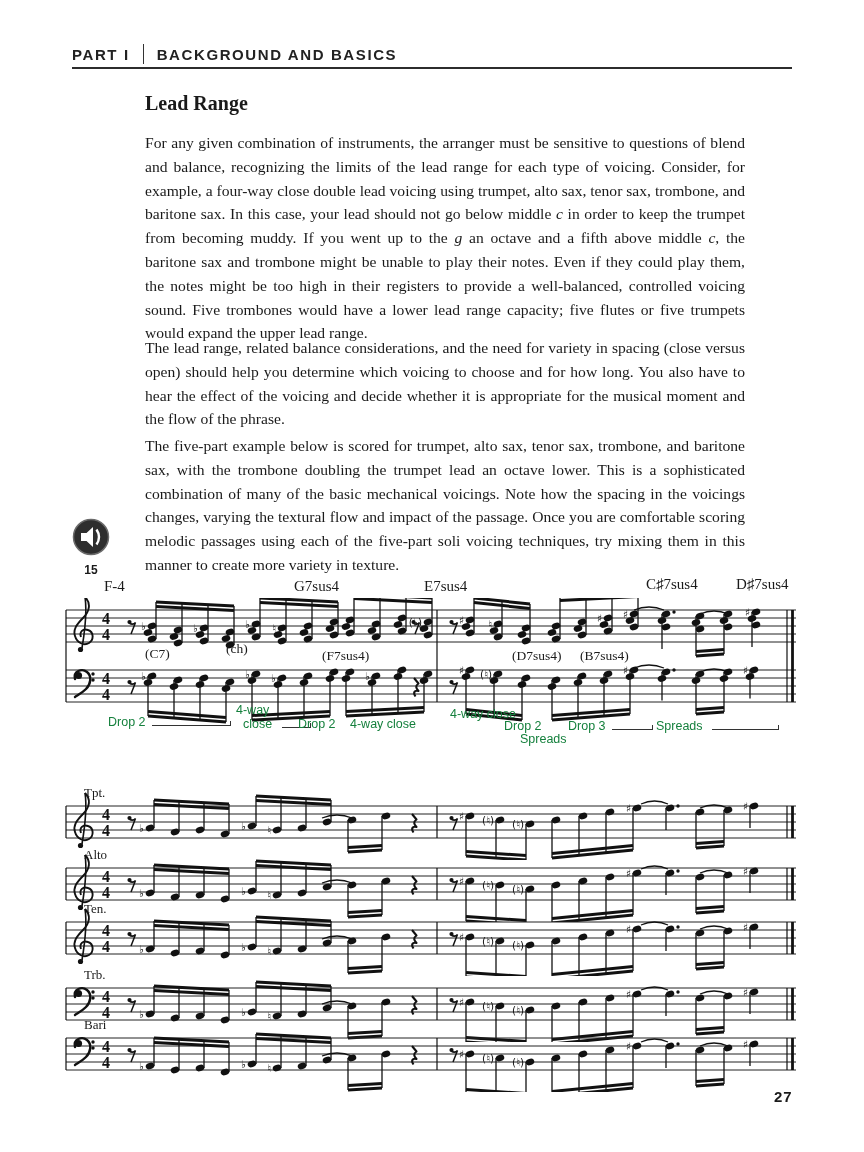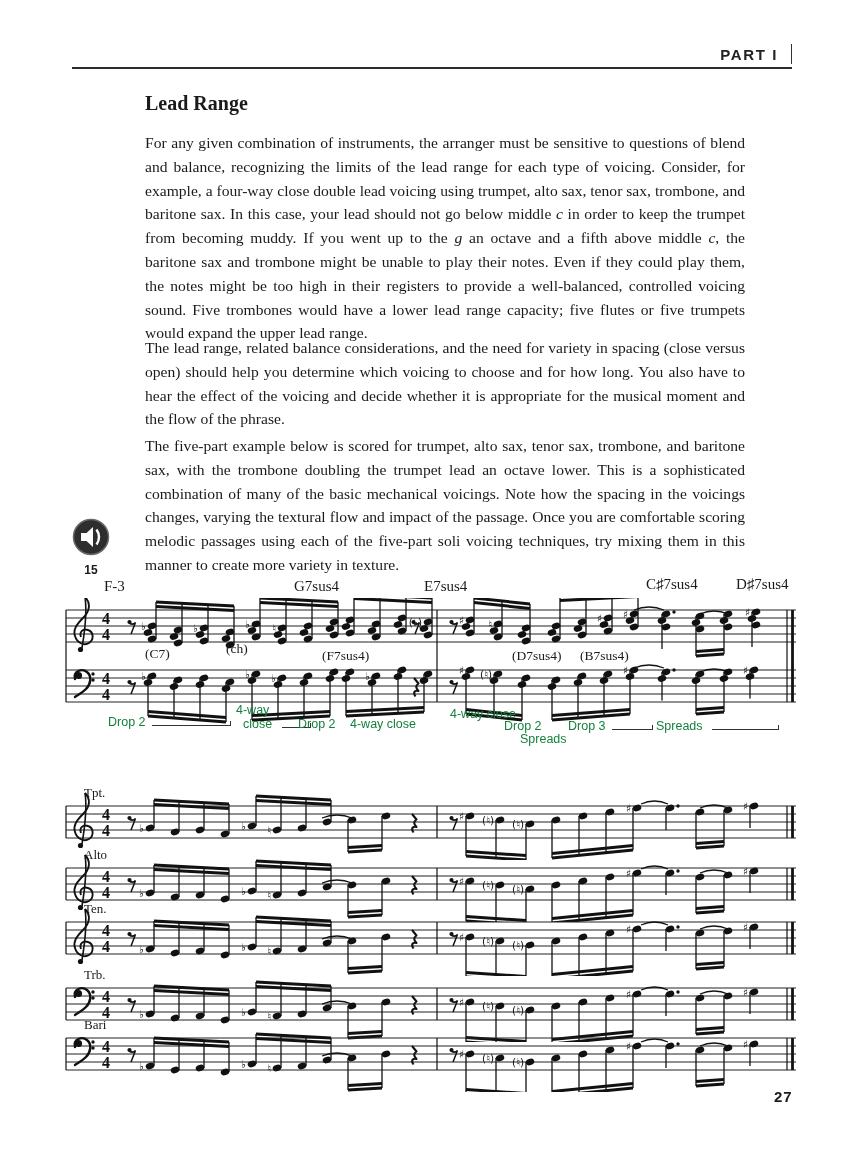--- a/index.html
+++ b/index.html
@@ -1,19 +1,19 @@
 <!DOCTYPE html>
 <html><head>
 <meta charset="utf-8">
 <style>
   html,body{margin:0;padding:0;background:#e8e8e8;}
   #page{position:relative;width:864px;height:1152px;background:#ffffff;overflow:hidden;
         font-family:"Liberation Serif",serif;color:#1a1a1a;}
   
-  #hdr{position:absolute;top:44px;left:72px;width:720px;display:flex;justify-content:flex-end;
+  #hdr{position:absolute;top:44px;left:72px;width:720px;display:flex;
        align-items:center;gap:13px;font-family:"Liberation Sans",sans-serif;font-weight:700;
        font-size:15px;letter-spacing:1.6px;color:#222;}
   #hdr .vdiv{width:1px;height:20px;background:#333;}
   #hdr-rule{position:absolute;top:67px;left:72px;width:720px;height:0;border-bottom:2px solid #2c2c2c;}
   
   #title{position:absolute;top:92px;left:145px;font-size:20px;font-weight:700;}
   .para{position:absolute;left:145px;width:600px;font-size:15.6px;line-height:23.8px;
         text-align:justify;}
   .em{font-style:italic;}
   #p1{top:131px;} #p2{top:336px;} #p3{top:434px;}
@@ -35,20 +35,21 @@
           font-weight:700;font-size:15px;letter-spacing:1px;text-align:center;}
 </style>
 </head>
 <body>
 
 <div id="page">
 
   <div id="hdr">
     <span>PART I</span>
     <span class="vdiv"></span>
+    <span>BACKGROUND AND BASICS</span>
   </div>
   <div id="hdr-rule"></div>
 
   <div id="title">Lead Range</div>
 
   <div id="p1" class="para"><span>For any given combination of instruments, the arranger must be sensitive to questions of blend and balance, recognizing the limits of the lead range for each type of voicing. Consider, for example, a four-way close double lead voicing using trumpet, alto sax, tenor sax, trombone, and baritone sax. In this case, your lead should not go below middle </span><span class="em">c</span><span> in order to keep the trumpet from becoming muddy. If you went up to the </span><span class="em">g</span><span> an octave and a fifth above middle </span><span class="em">c</span><span>, the baritone sax and trombone might be unable to play their notes. Even if they could play them, the notes might be too high in their registers to provide a well-balanced, controlled voicing sound. Five trombones would have a lower lead range capacity; five flutes or five trumpets would expand the upper lead range.</span></div>
 
   <div id="p2" class="para">The lead range, related balance considerations, and the need for variety in spacing (close versus open) should help you determine which voicing to choose and for how long. You also have to hear the effect of the voicing and decide whether it is appropriate for the musical moment and the flow of the phrase.</div>
   <div id="p3" class="para">The five-part example below is scored for trumpet, alto sax, tenor sax, trombone, and baritone sax, with the trombone doubling the trumpet lead an octave lower. This is a sophisticated combination of many of the basic mechanical voicings. Note how the spacing in the voicings changes, varying the textural flow and impact of the passage. Once you are comfortable scoring melodic passages using each of the five-part soli voicing techniques, try mixing them in this manner to create more variety in texture.</div>
 
@@ -302,21 +303,21 @@
         <path d="M 640 74 Q 654 68 668 74" fill="none" stroke="#111" stroke-width="1.25"></path>
         <ellipse cx="694" cy="72" rx="4.4" ry="3.1" fill="#111" transform="rotate(-18 694 72)"></ellipse>
         <ellipse cx="690" cy="78.5" rx="4.4" ry="3.1" fill="#111" transform="rotate(-18 690 78.5)"></ellipse>
         <line x1="690" y1="72" x2="690" y2="100.5" stroke="#111" stroke-width="1.3"></line>
         <text x="688" y="75.5" text-anchor="end" font-size="10.5" font-family="&quot;DejaVu Sans&quot;,sans-serif" fill="#111">♯</text>
         <line x1="6" y1="12" x2="6" y2="104" stroke="#111" stroke-width="1.2"></line>
         <line x1="377" y1="12" x2="377" y2="104" stroke="#111" stroke-width="1.2"></line>
         <line x1="727" y1="12" x2="727" y2="104" stroke="#111" stroke-width="1.2"></line>
         <line x1="732.5" y1="12" x2="732.5" y2="104" stroke="#111" stroke-width="2.8"></line>
       </svg>
-  <div class="chord" style="left: 44px; top: 6px;">F-3</div>
+  <div class="chord" style="left: 44px; top: 6px;">F-4</div>
       <div class="chord" style="left: 234px; top: 6px;">G7sus4</div>
       <div class="chord" style="left: 364px; top: 6px;">E7sus4</div>
       <div class="chord" style="left: 586px; top: 4px;">C♯7sus4</div>
       <div class="chord" style="left: 676px; top: 4px; text-align: center;">D♯7sus4</div>
       <div class="inner" style="left: 85px; top: 74px;">(C7)</div>
       <div class="inner" style="left: 166px; top: 69px;">(ch)</div>
       <div class="inner" style="left: 262px; top: 76px;">(F7sus4)</div>
       <div class="inner" style="left: 452px; top: 76px;">(D7sus4)</div>
       <div class="inner" style="left: 520px; top: 76px;">(B7sus4)</div>
       <div class="vlabel" style="left: 48px; top: 143px;">Drop 2</div>

